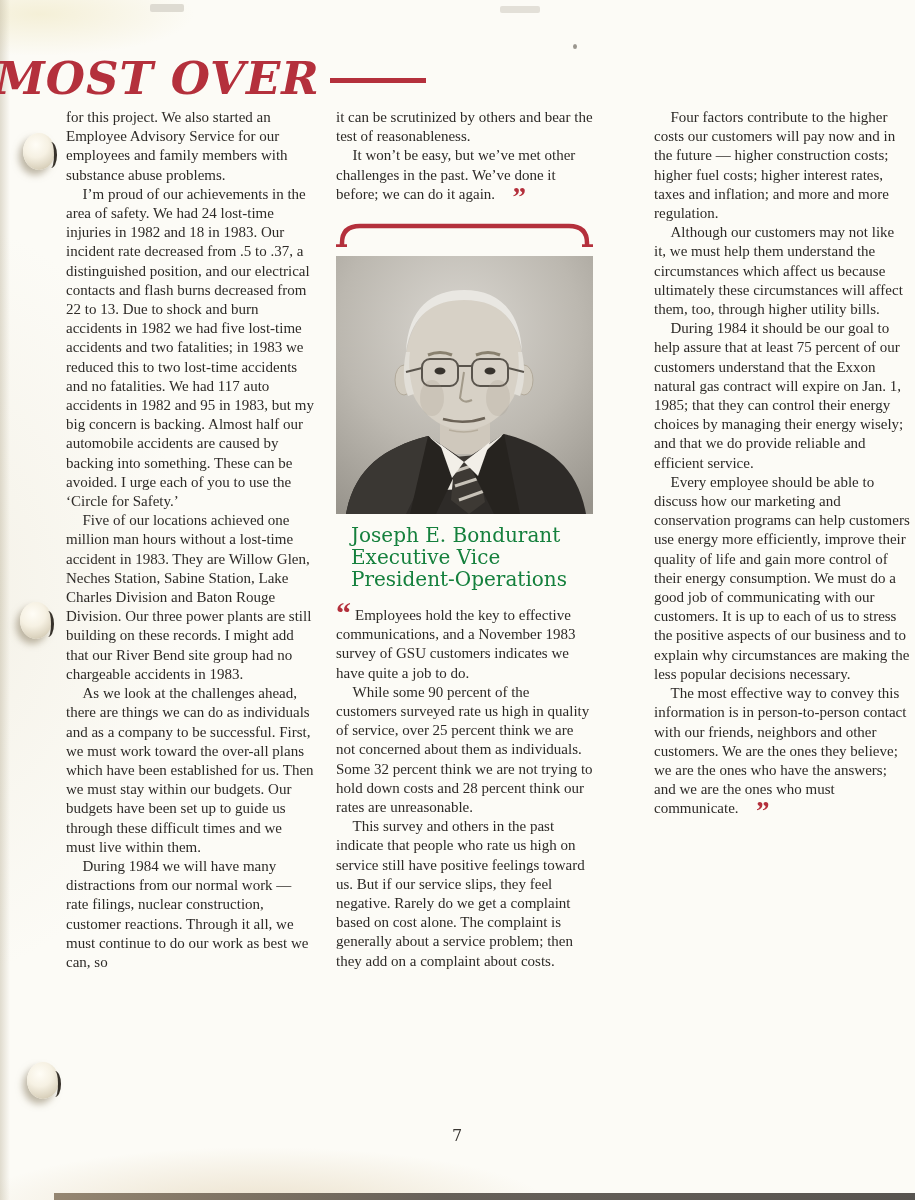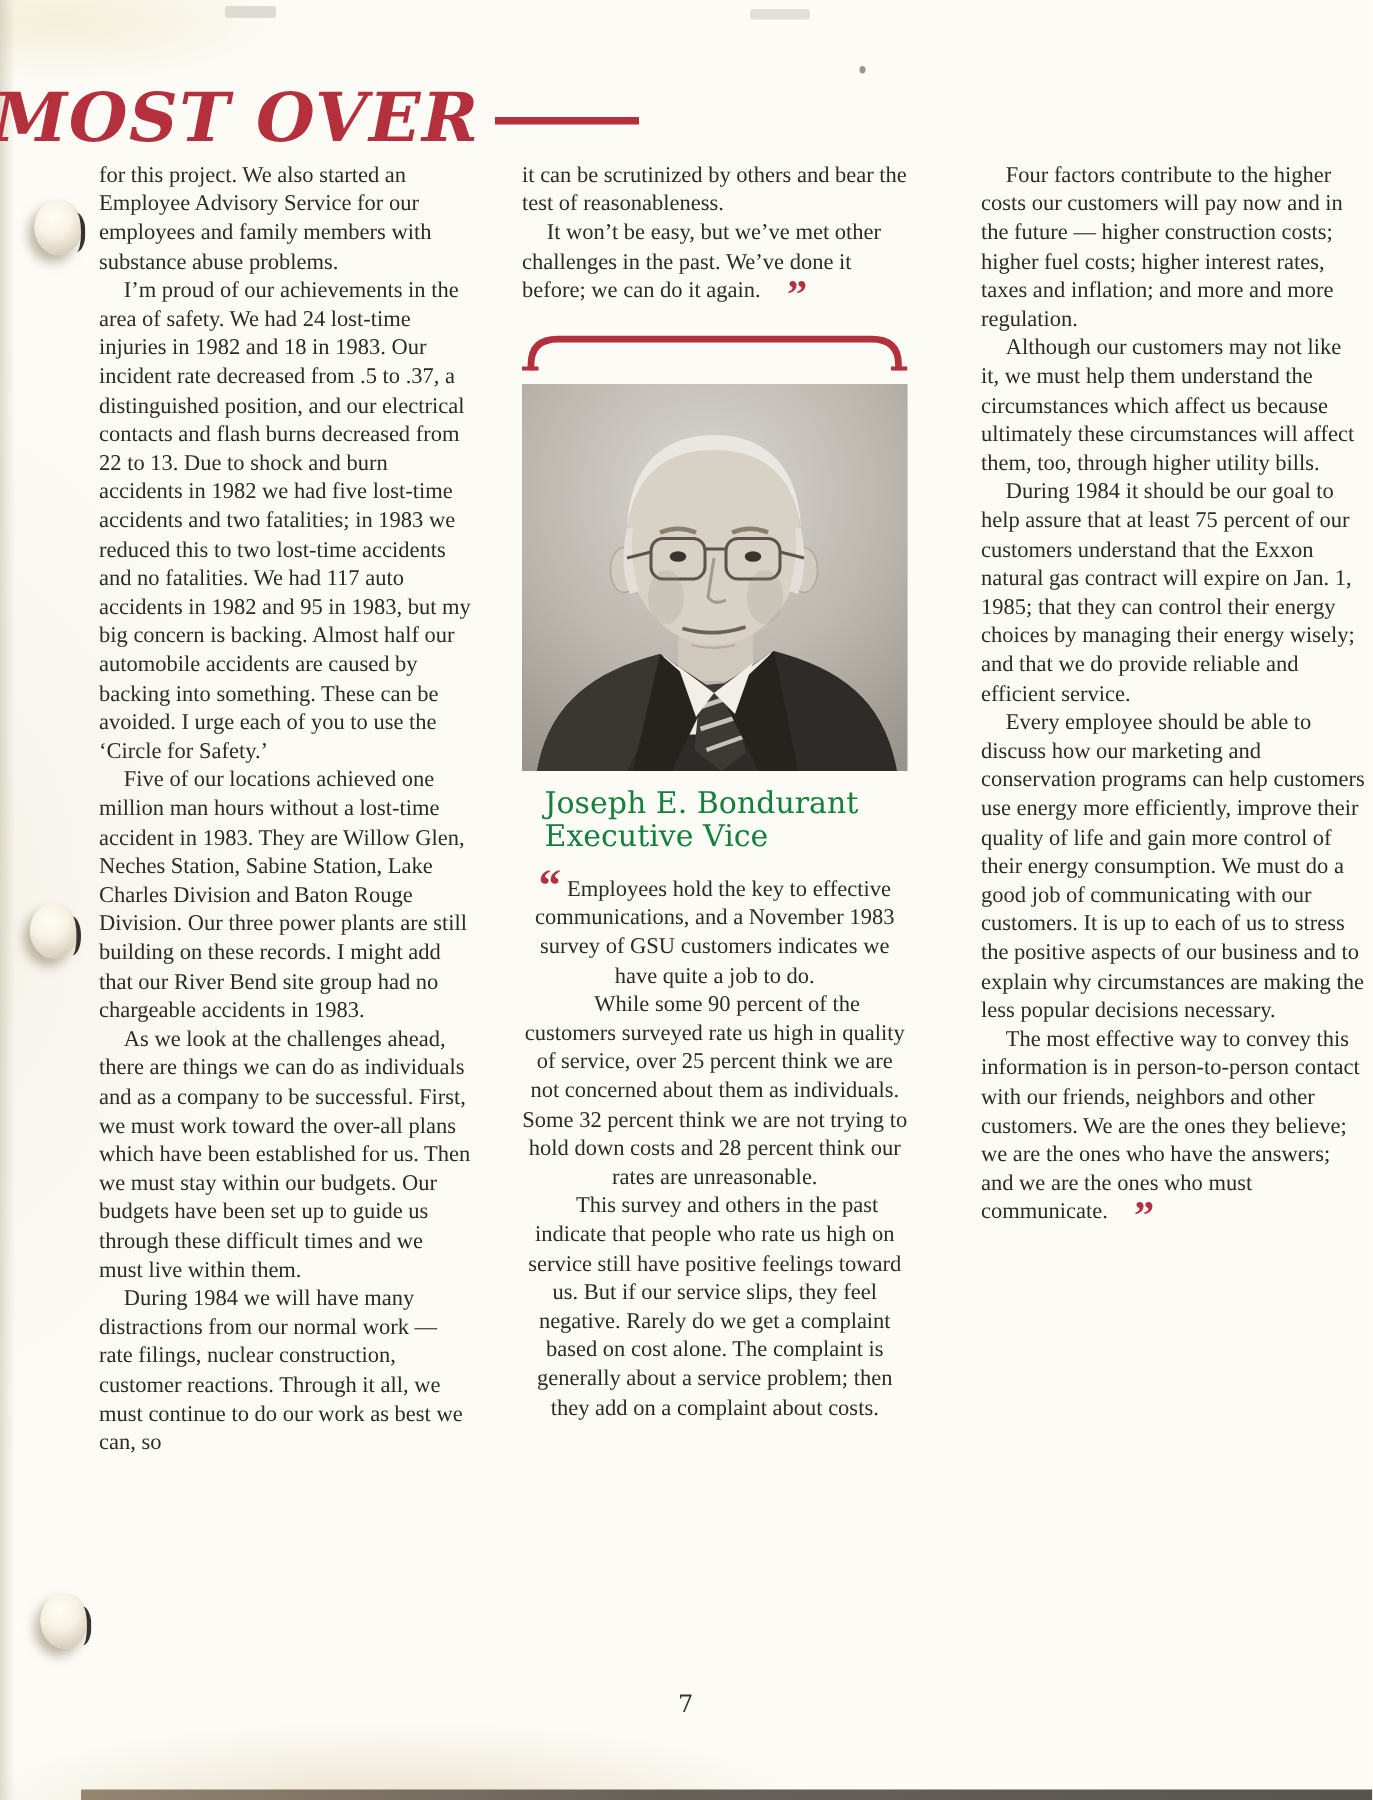--- a/index.html
+++ b/index.html
@@ -68,21 +68,21 @@
   .hole-2{left:20px;top:602px;}
   .hole-3{left:27px;top:1062px;}
 
   
   .col{
     position:absolute;top:108px;
     font-size:15px;line-height:19.2px;
     text-align:left;
   }
   .col-1{left:66px;width:248px;}
-  .col-2{left:348px;width:257px;}
+  .col-2{left:336px;width:257px;}
   .col-3{left:654px;width:256px;}
   .para{margin:0;text-indent:1.1em;font-family:Liberation Serif, serif;}
   .para.noindent{text-indent:0;}
 
   
   .rq{
     color:var(--red);font-weight:bold;line-height:0;
     position:relative;display:inline-block;
   }
   .rq-open{font-size:30px;top:3px;margin-right:4px;text-indent:0;}
@@ -92,21 +92,21 @@
   .bracket{display:block;margin:13px 0 9px 0;}
   .photo{
     width:100%;height:258px;display:block;
     background:#b7b3ab;
   }
   .caption{
     margin-top:10px;padding-left:15px;
     font-weight:normal;font-size:20px;line-height:22px;
     color:#15803d;
   }
-  .quote-block{margin-top:16px;text-align:center;}
+  .quote-block{margin-top:16px;}
 
   .page-number{
     position:absolute;left:452px;top:1126px;
     font-size:16px;color:#3a3733;
   }
 </style>
 </head>
 <body>
 
 <div class="page">
@@ -205,20 +205,21 @@
       <path d="M107 163 Q128 169 149 162" stroke="#6b6256" stroke-width="2.5" fill="none"></path>
       <path d="M113 174 Q128 178 142 174" stroke="#b6ad9d" stroke-width="1.5" fill="none"></path>
 
       <ellipse cx="96" cy="142" rx="12" ry="18" fill="rgba(150,140,120,0.18)"></ellipse>
       <ellipse cx="162" cy="142" rx="12" ry="18" fill="rgba(150,140,120,0.18)"></ellipse>
     </svg>
 
     <div class="caption">
       <div>Joseph E. Bondurant</div>
       <div>Executive Vice</div>
+      <div>President-Operations</div>
     </div>
 
     <div class="quote-block">
       <p class="para noindent">
         <span class="rq rq-open">“</span><span>Employees hold the key to effective communications, and a November 1983 survey of GSU customers indicates we have quite a job to do.</span>
       </p>
       <div>
           <p class="para">While some 90 percent of the customers surveyed rate us high in quality of service, over 25 percent think we are not concerned about them as individuals. Some 32 percent think we are not trying to hold down costs and 28 percent think our rates are unreasonable.</p>
           <p class="para">This survey and others in the past indicate that people who rate us high on service still have positive feelings toward us. But if our service slips, they feel negative. Rarely do we get a complaint based on cost alone. The complaint is generally about a service problem; then they add on a complaint about costs.</p>
         </div>

